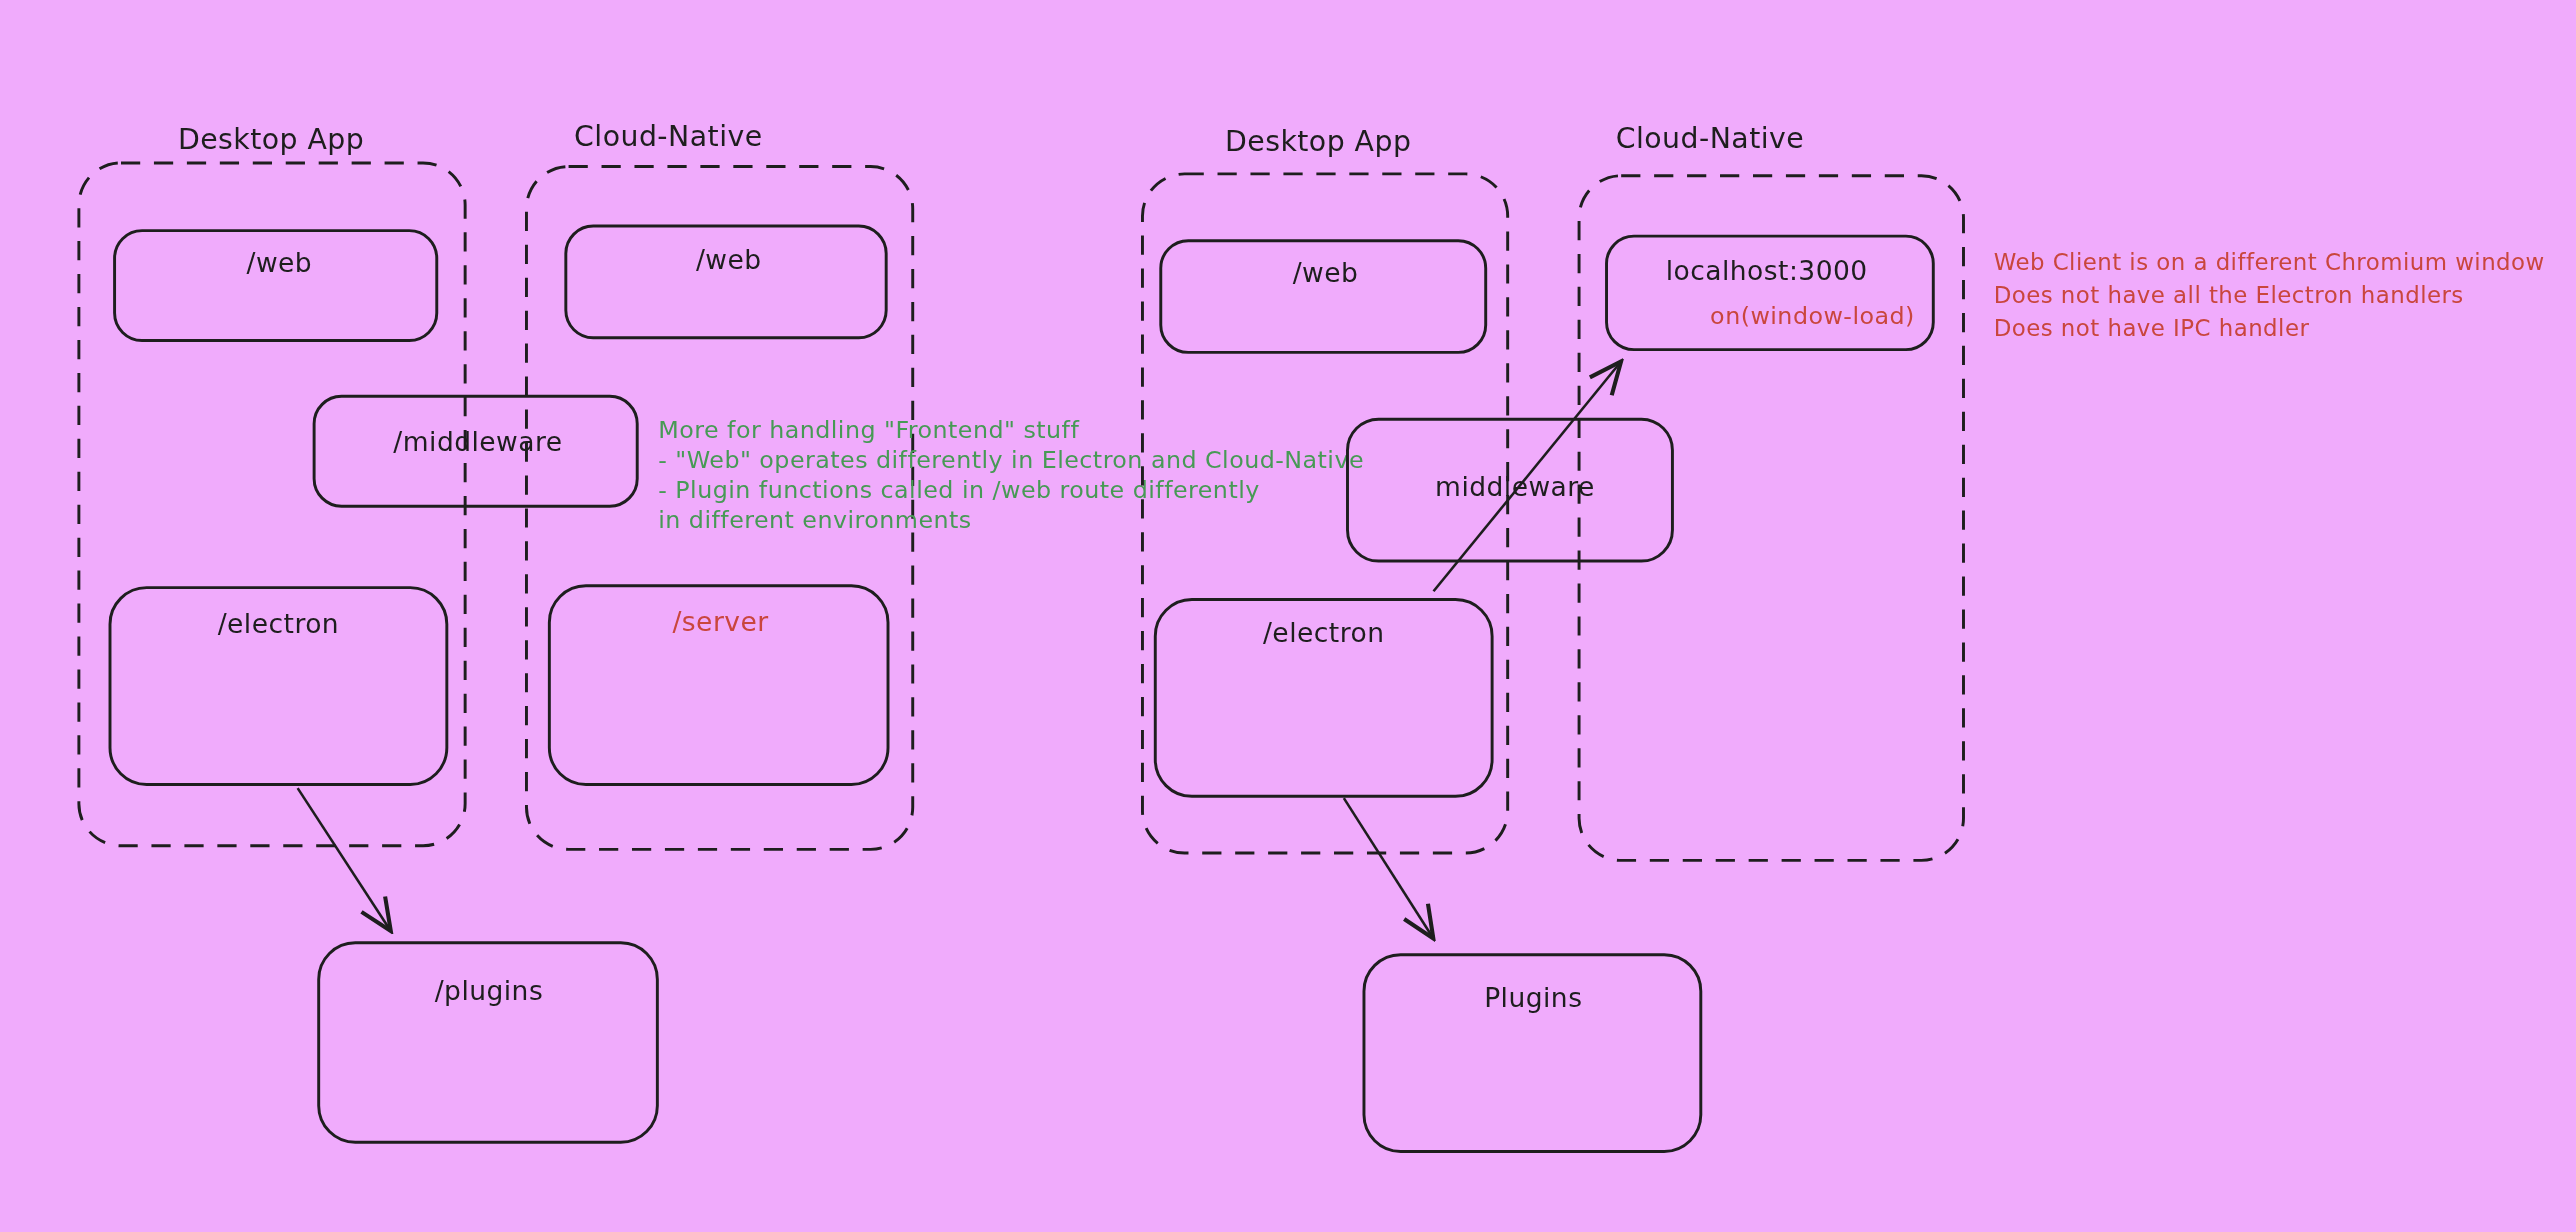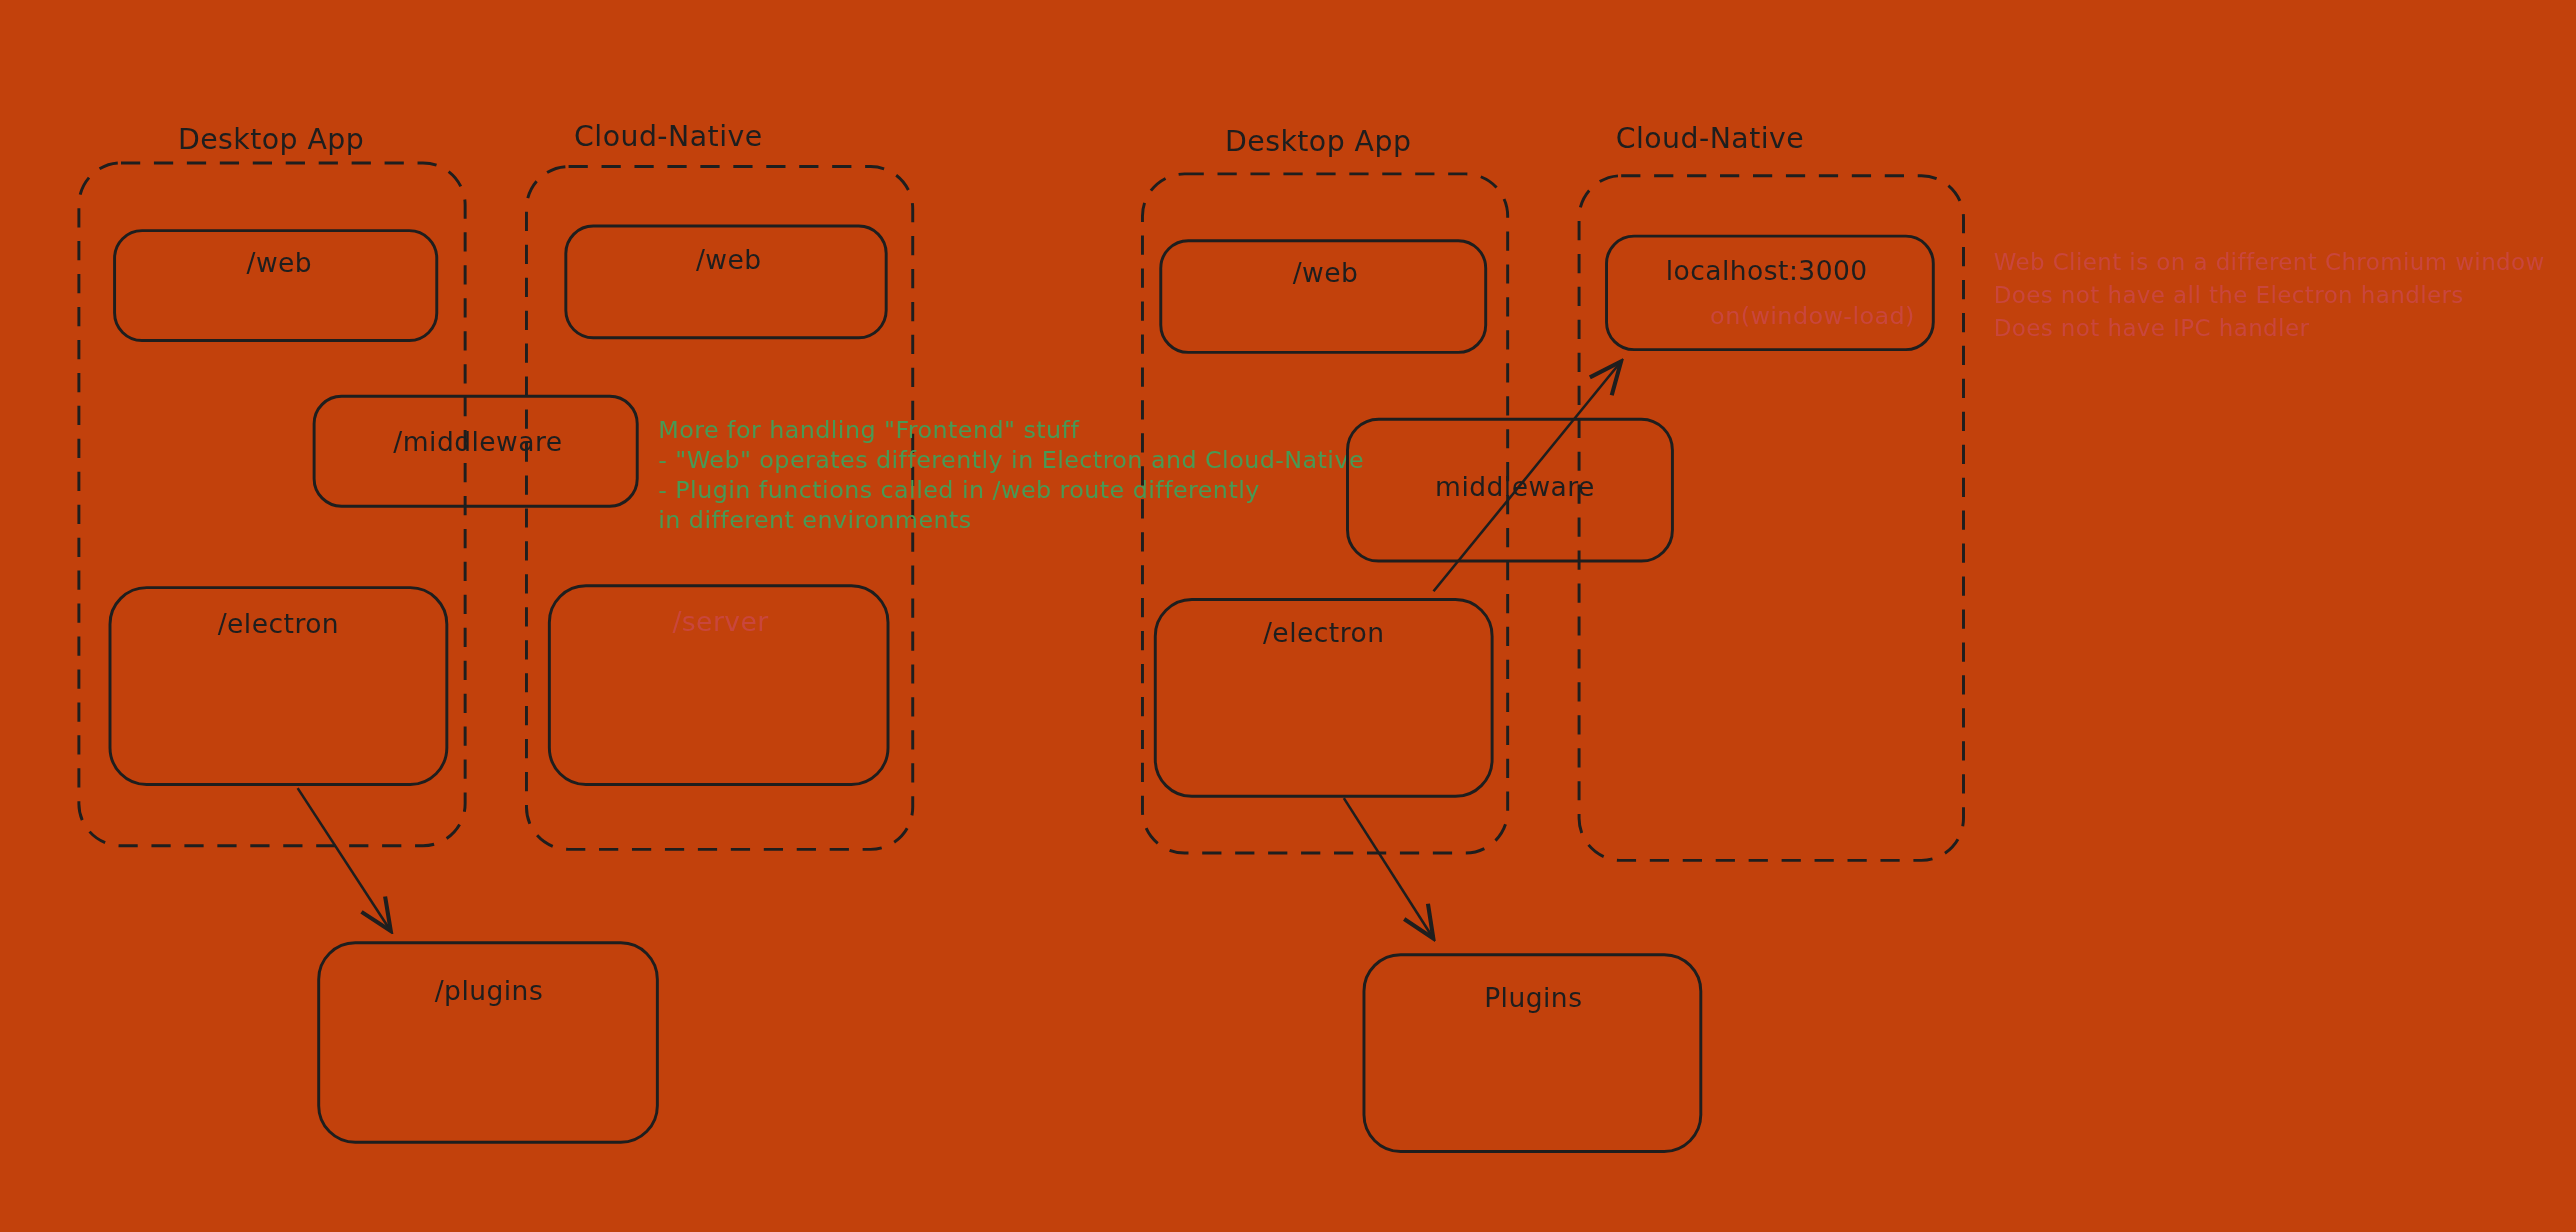--- a/index.html
+++ b/index.html
@@ -4,21 +4,21 @@
 <style>
   html, body {
     margin: 0;
     padding: 0;
     background: #ffffff;
   }
   .canvas-wrap {
     width: 2576px;
     height: 1232px;
     position: relative;
-    background: #c2410c;
+    background: #f0abfc;
     overflow: hidden;
   }
   svg text {
     font-family: "DejaVu Sans", "Liberation Sans", sans-serif;
     letter-spacing: 0.5px;
     fill: #1e1e1e;
   }
   .section-label { font-size: 31px; }
   .box-label { font-size: 29px; }
   .small-label { font-size: 26px; }

